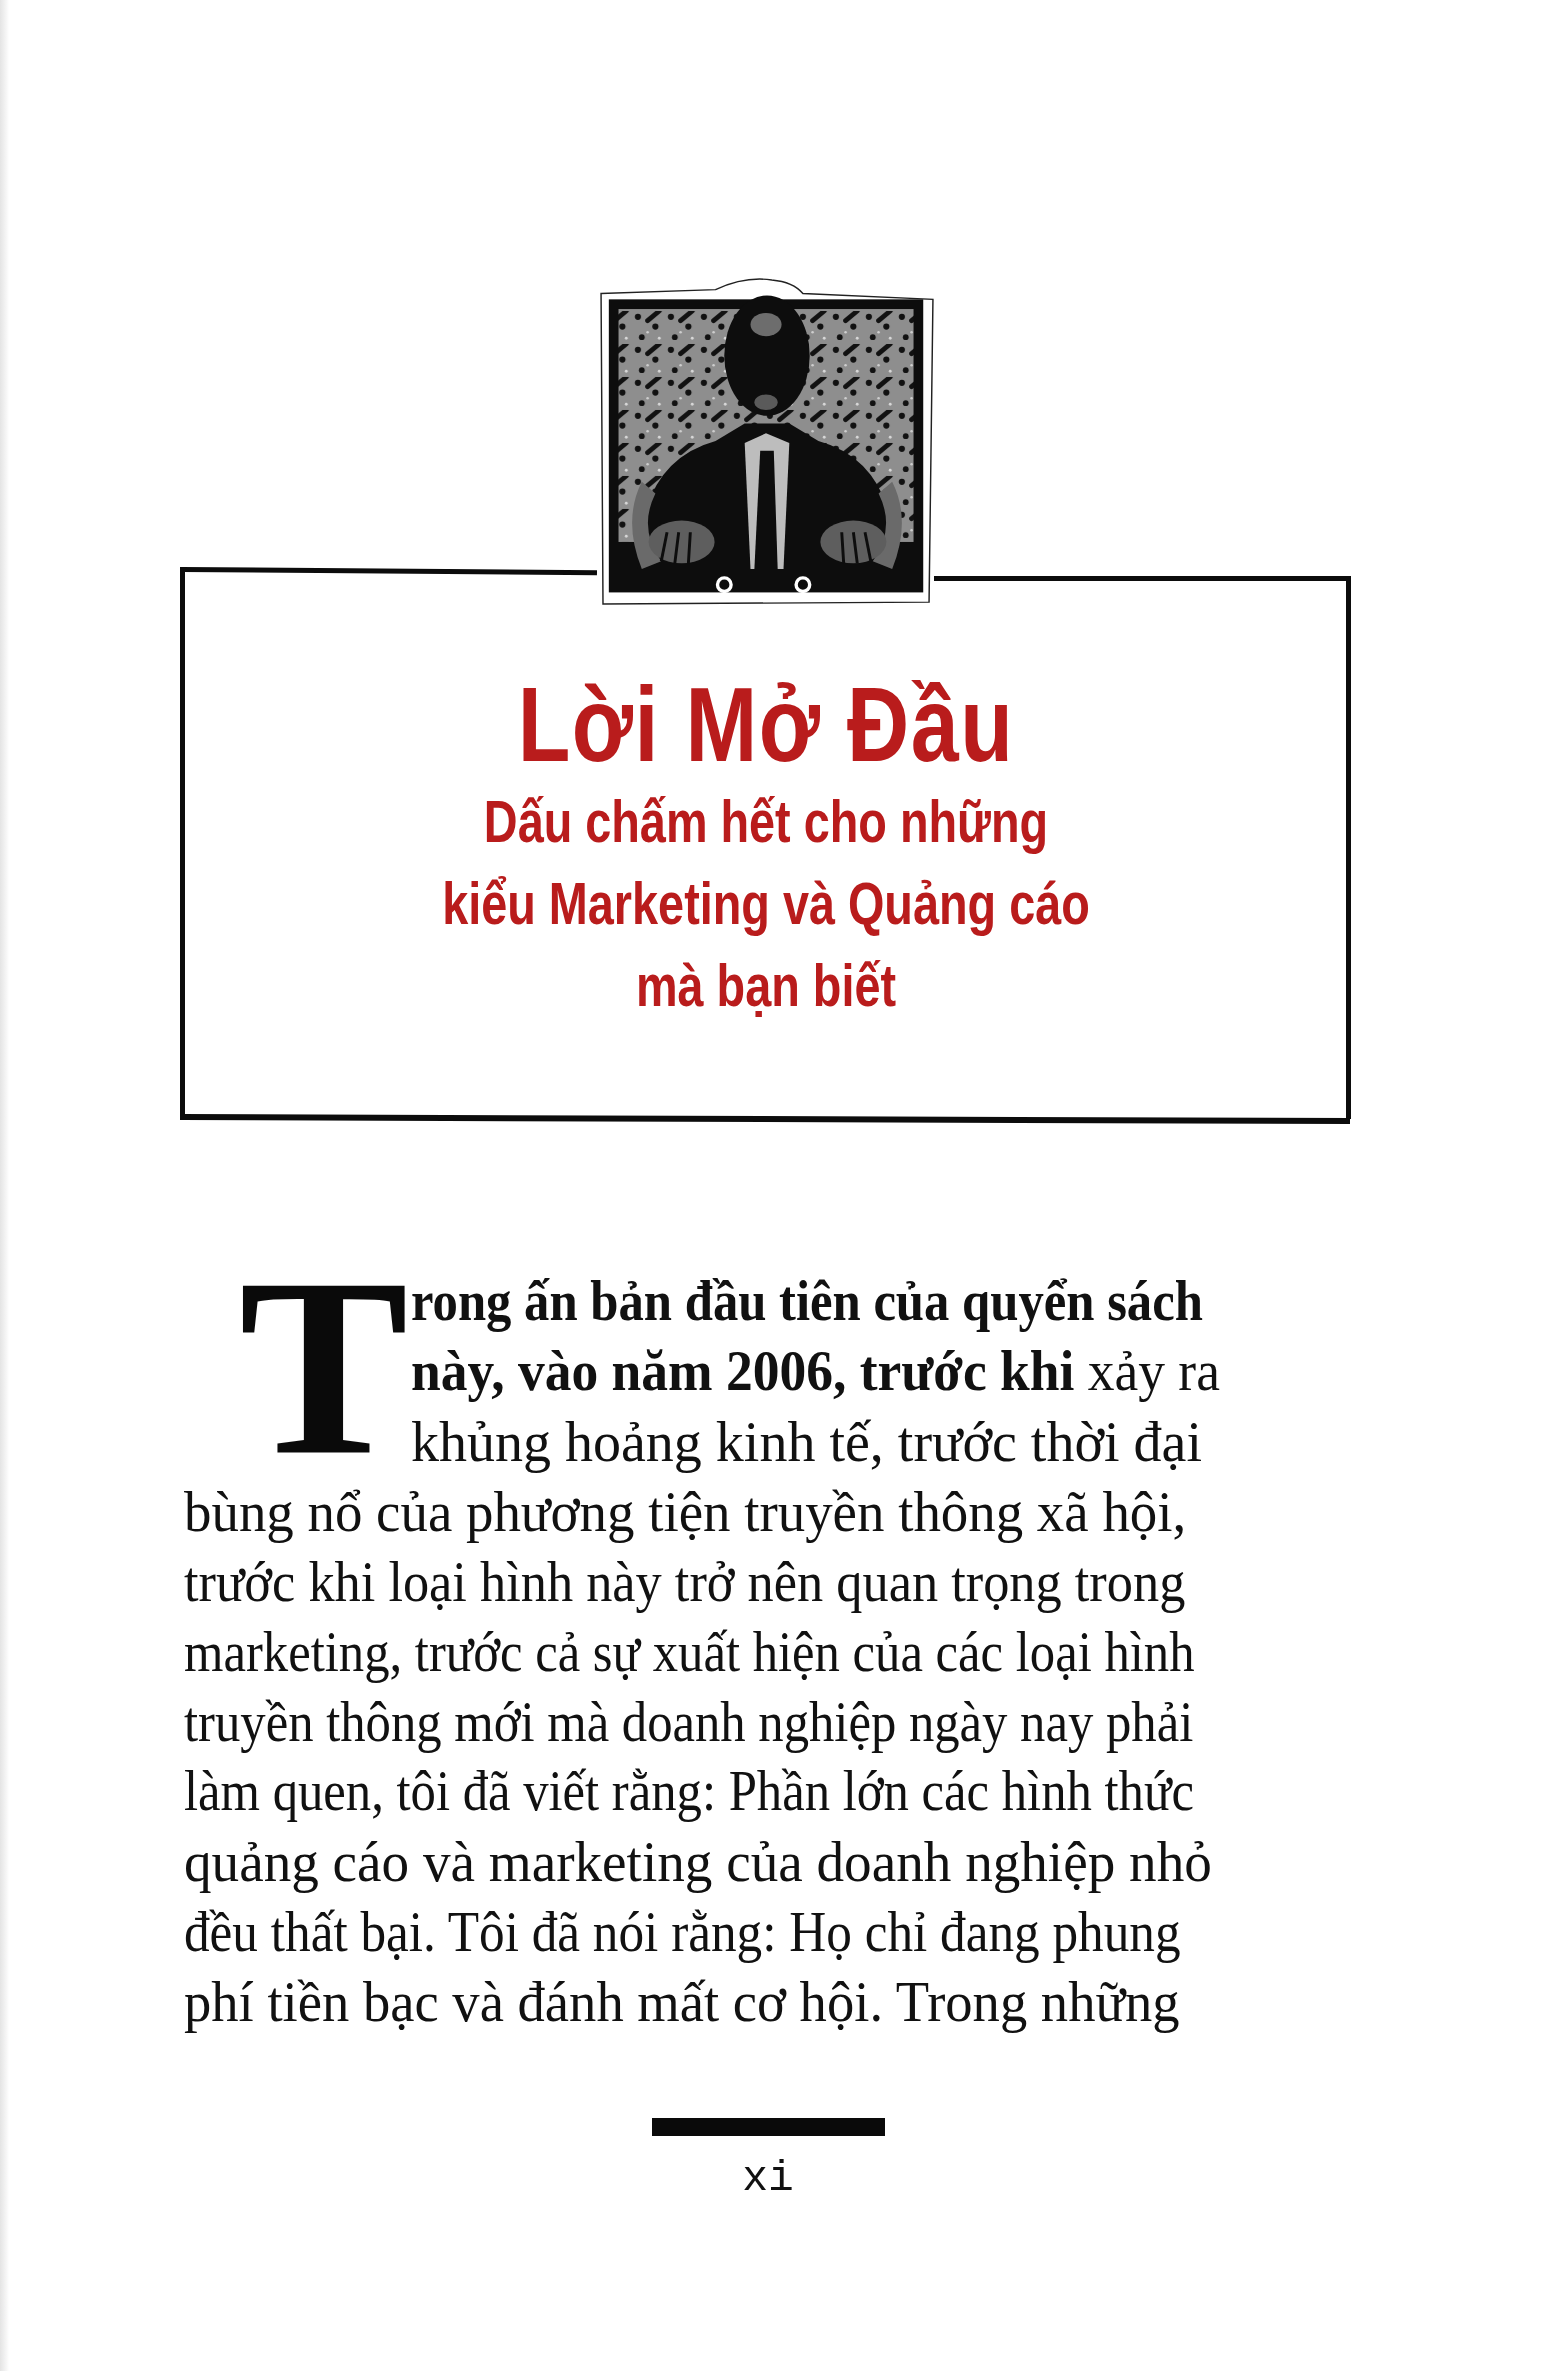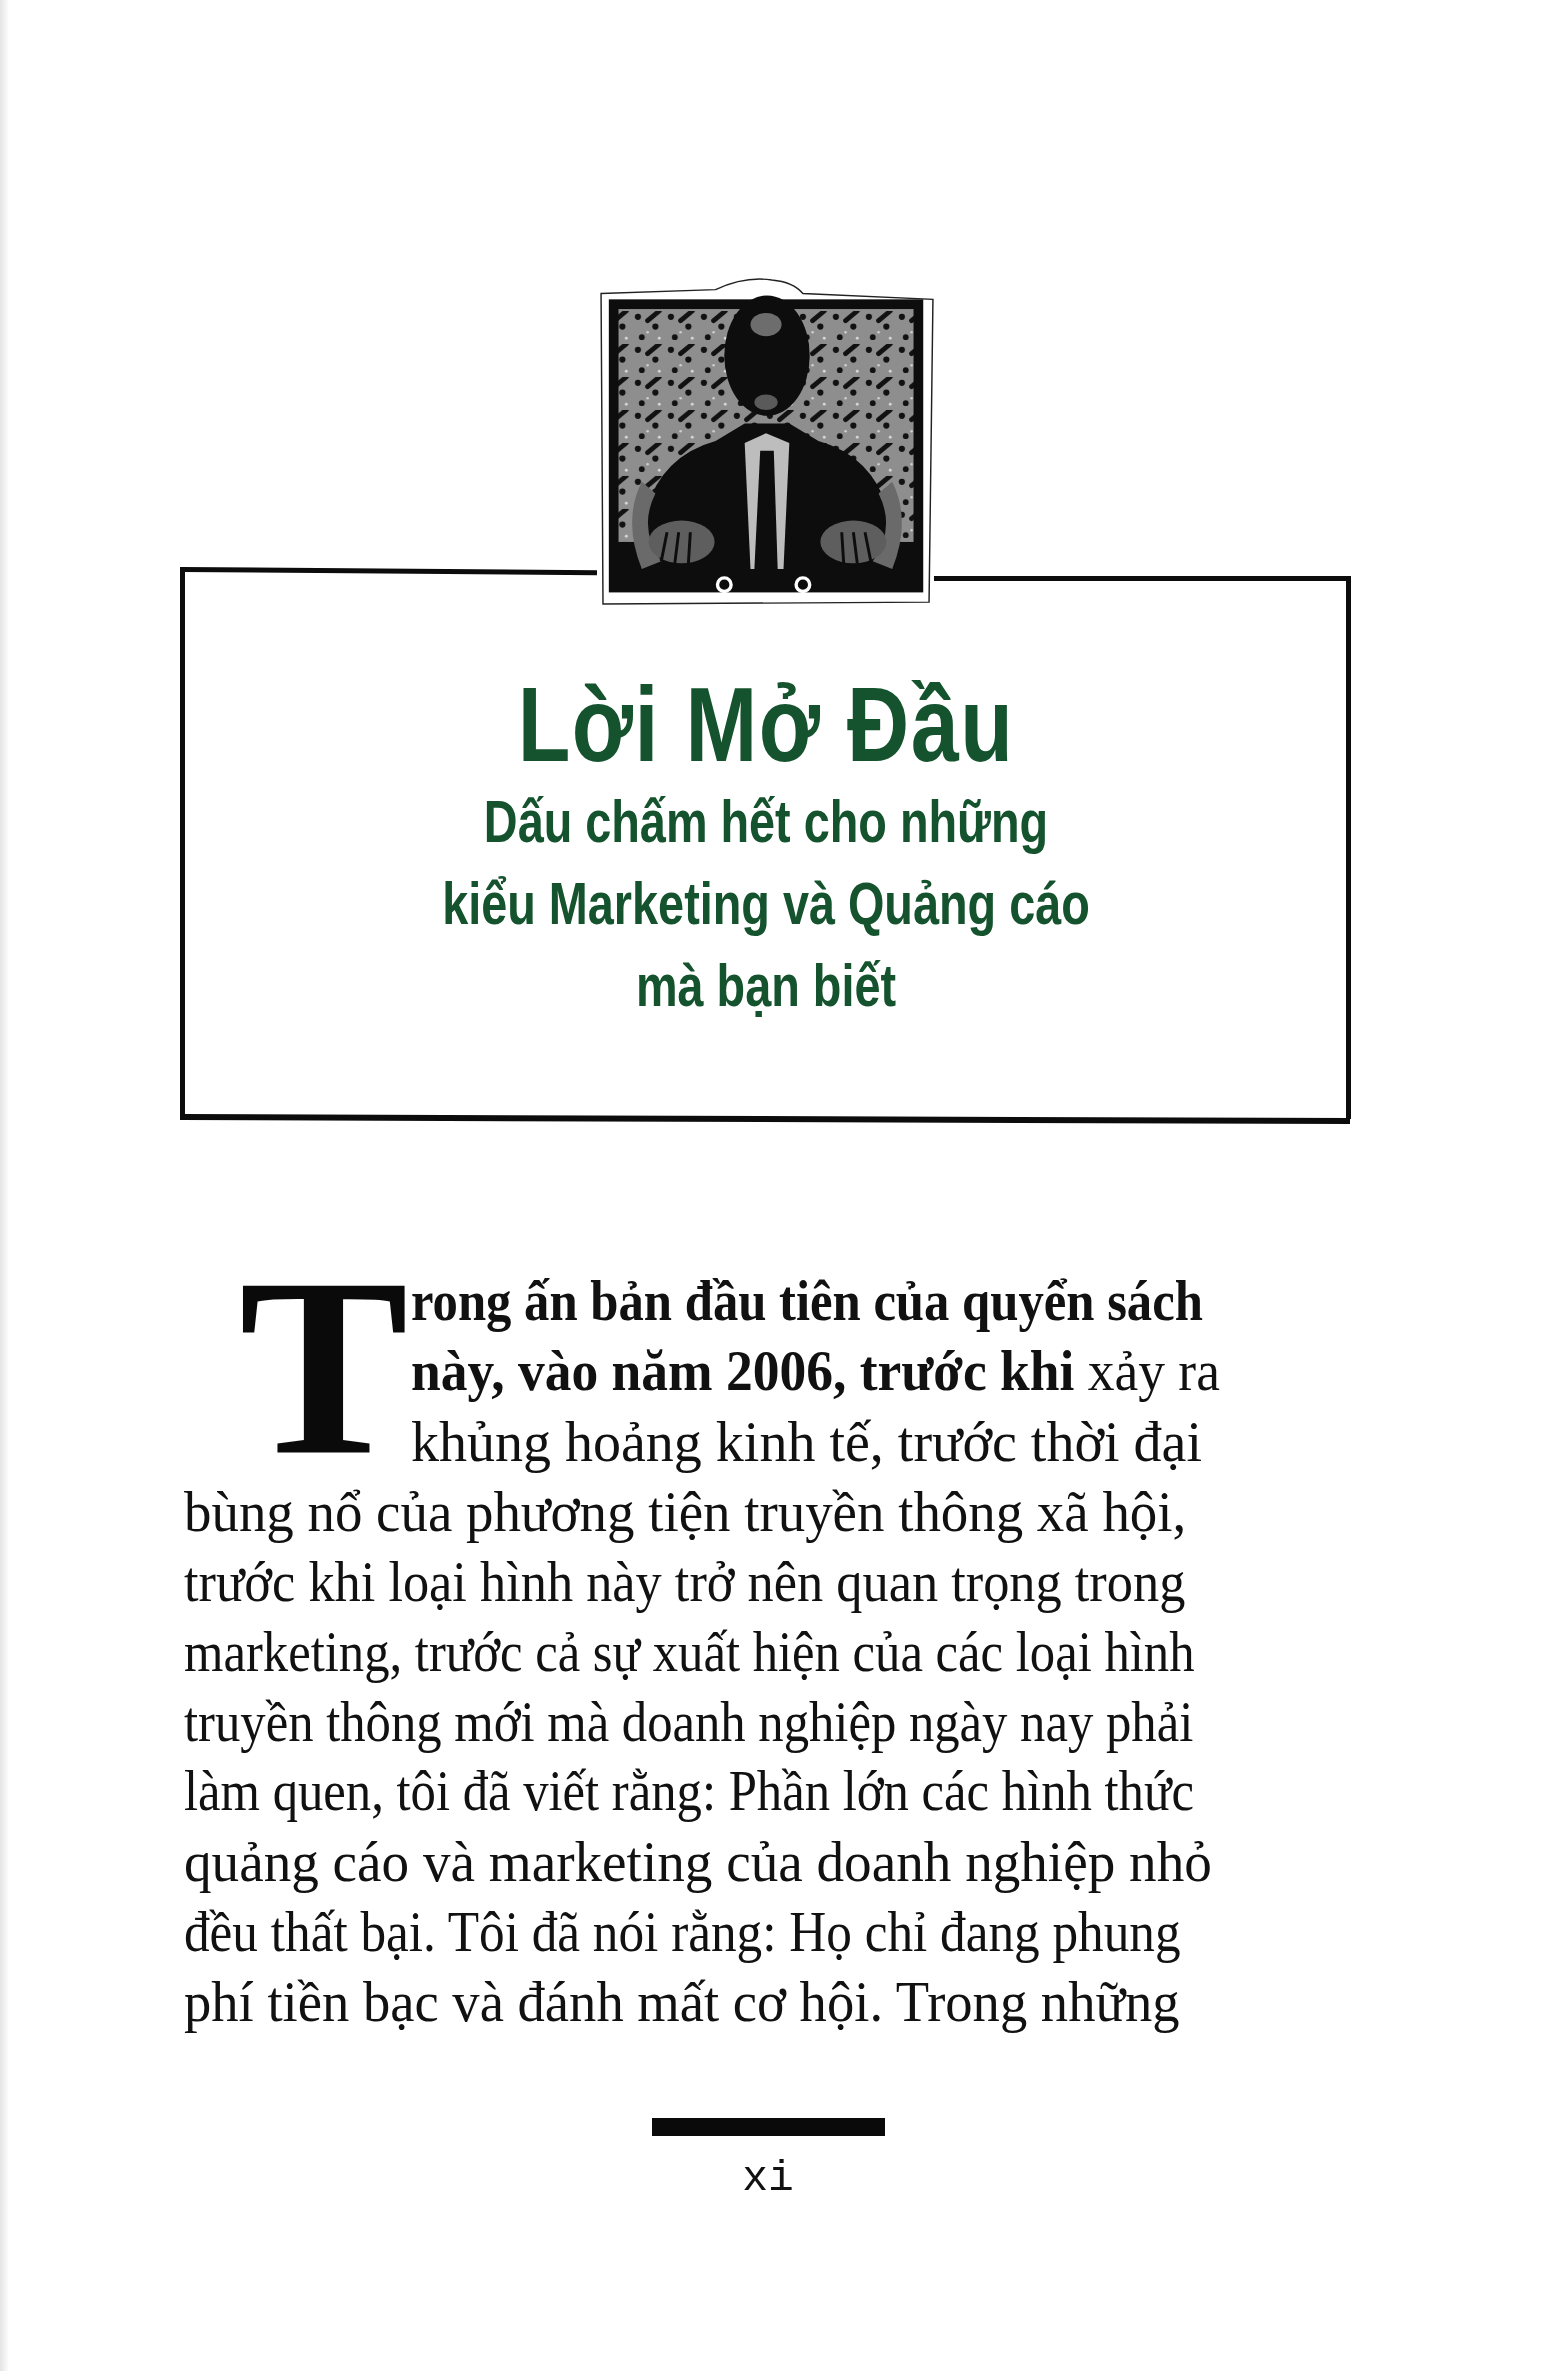--- a/index.html
+++ b/index.html
@@ -21,21 +21,21 @@
   .frame-left      { left: 180px; top: 567px; width: 4.9px; height: 553px; }
   .frame-right     { left: 1346px; top: 576px; width: 4.9px; height: 543px; }
   .frame-bottom    { left: 182px; top: 1114px; width: 1168px; height: 5.8px; transform: rotate(0.2deg); transform-origin: left center; }
 
   .illustration {
     position: absolute; left: 599px; top: 278px; width: 336px; height: 328px;
   }
 
   .title-block {
     position: absolute; left: 182px; top: 670px; width: 1168px;
-    text-align: center; color: #14532d;
+    text-align: center; color: #b91c1c;
     font-family: "Liberation Sans", "DejaVu Sans", sans-serif;
     font-weight: bold;
   }
   .chapter-title {
     font-size: 105px; line-height: 109px; letter-spacing: 1.9px;
     transform: scaleX(0.82); transform-origin: center;
     margin: 0;
   }
   .chapter-subtitle {
     margin-top: 1.9px;

